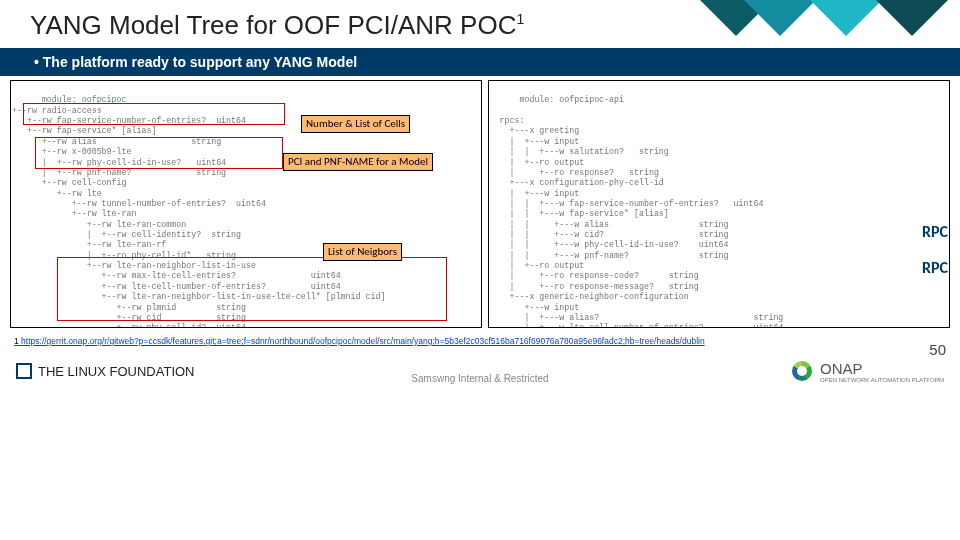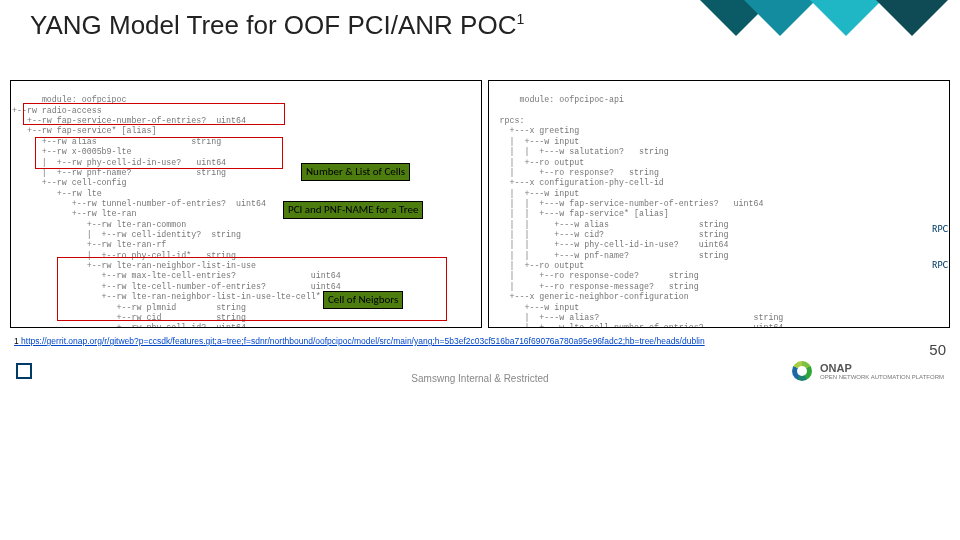--- a/index.html
+++ b/index.html
@@ -11,51 +11,54 @@
   .tri-bg .t3 { position: absolute; top: 0; left: 110px; width: 0; height: 0; border-left: 36px solid transparent; border-right: 36px solid transparent; border-top: 36px solid #1fb6c5; }
   .tri-bg .t4 { position: absolute; top: 0; left: 176px; width: 0; height: 0; border-left: 36px solid transparent; border-right: 36px solid transparent; border-top: 36px solid #0e4b55; }
   .title { position: absolute; top: 10px; left: 30px; font-size: 26px; color: #222; font-weight: 500; }
   .title sup { font-size: 14px; vertical-align: super; }
   .band { position: absolute; top: 48px; left: 0; right: 0; background: #003a66; color: #fff; padding: 6px 34px; font-size: 14px; font-weight: bold; }
   .band .bullet::before { content: "• "; }
   .content { position: absolute; top: 80px; left: 10px; right: 10px; bottom: 60px; display: flex; gap: 6px; }
   .col { border: 1px solid #000; background: #fff; padding: 4px 1px; font-family: "Courier New", monospace; font-size: 8.3px; line-height: 1.25; color: #777; white-space: pre; overflow: hidden; }
   .col-left { flex: 1.02; position: relative; }
   .col-right { flex: 1; position: relative; }
-  .callout { position: absolute; background: #4d7c0f; border: 1px solid #000; font-family: Calibri, Arial, sans-serif; font-size: 11px; color: #000; padding: 1px 4px; margin-top: 48px; }
+  .callout { position: absolute; background: #fdba74; border: 1px solid #000; font-family: Calibri, Arial, sans-serif; font-size: 11px; color: #000; padding: 1px 4px; }
   .redbox { position: absolute; border: 1.5px solid #c00; }
-  .rpc-label { position: absolute; font-family: Calibri, Arial, sans-serif; font-size: 10px; font-weight: normal; color: #003a66; }
+  .rpc-label { position: absolute; font-family: Calibri, Arial, sans-serif; font-size: 16px; font-weight: bold; color: #003a66; }
   .footnote { position: absolute; bottom: 42px; left: 14px; right: 14px; font-size: 8.5px; color: #0046cc; text-decoration: underline; }
   .footnote .num { text-decoration: none; color: #000; }
   .footer { position: absolute; bottom: 0; left: 0; right: 0; height: 34px; display: flex; align-items: center; justify-content: space-between; padding: 0 16px; }
   .footer .lf { display: flex; align-items: center; gap: 6px; font-size: 13px; color: #222; }
   .footer .lf .sq { width: 16px; height: 16px; border: 2.5px solid #003a66; }
   .footer .onap { display: flex; align-items: center; gap: 8px; }
   .footer .onap .ring { width: 20px; height: 20px; border-radius: 50%; background: conic-gradient(#7ec03f 0 60deg, #2fa637 60deg 150deg, #1d8272 150deg 210deg, #1b6aa6 210deg 300deg, #a6cc4a 300deg 360deg); position: relative; }
   .footer .onap .ring::after { content:""; position:absolute; inset:5px; background:#fff; border-radius:50%; }
-  .footer .onap .txt { font-size: 11px; font-weight: bold; color: #555; }
+  .footer .onap .txt { font-size: 15px; font-weight: normal; color: #555; }
   .footer .onap .sub { font-size: 6px; color: #777; line-height: 1; }
   .pagenum { position: absolute; right: 14px; bottom: 30px; font-size: 15px; color: #444; }
   .classif { position: absolute; bottom: 4px; left: 50%; transform: translateX(-50%); font-size: 10px; color: #888; }
 </style>
 </head>
 <body>
 
 <div class="slide">
   <div class="tri-bg">
     <div class="t1"></div>
       <div class="t2"></div>
       <div class="t3"></div>
       <div class="t4"></div>
   </div>
 
   <h1 class="title">
     <span>YANG Model Tree for OOF PCI/ANR POC</span><sup>1</sup>
   </h1>
 
+  <div class="band">
+    <span class="bullet">The platform ready to support any YANG Model</span>
+  </div>
 
   <div class="content">
     <div class="col col-left">
       <span>module: oofpcipoc
 +--rw radio-access
    +--rw fap-service-number-of-entries?  uint64
    +--rw fap-service* [alias]
       +--rw alias                   string
       +--rw x-0005b9-lte
       |  +--rw phy-cell-id-in-use?   uint64
@@ -87,22 +90,22 @@
           +--ro phy-cell-id-in-use?                   uint64
           +--ro pnf-name?                             string
           +--ro lte-cell-number-of-entries?           uint64
           +--ro lte-ran-neighbor-list-in-use-lte-cell-changed* [plmnid cid]</span>
 
       <div class="redbox" style="top:22px; left:12px; width:262px; height:22px;"></div>
       <div class="redbox" style="top:56px; left:24px; width:248px; height:32px;"></div>
       <div class="redbox" style="top:176px; left:46px; width:390px; height:64px;"></div>
 
       <div class="callout" style="top:34px; left:290px;">Number &amp; List of Cells</div>
-      <div class="callout" style="top:72px; left:272px;">PCI and PNF-NAME for a Tree</div>
-      <div class="callout" style="top:162px; left:312px;">Cell of Neigbors</div>
+      <div class="callout" style="top:72px; left:272px;">PCI and PNF-NAME for a Model</div>
+      <div class="callout" style="top:162px; left:312px;">List of Neigbors</div>
       <div class="callout" style="top:284px; left:280px;">Number Notification</div>
     </div>
 
     <div class="col col-right">
       <span>module: oofpcipoc-api
 
   rpcs:
     +---x greeting
     |  +---w input
     |  |  +---w salutation?   string
@@ -143,20 +146,21 @@
   <div class="footnote">
     <span class="num">1</span>
     <span>https://gerrit.onap.org/r/gitweb?p=ccsdk/features.git;a=tree;f=sdnr/northbound/oofpcipoc/model/src/main/yang;h=5b3ef2c03cf516ba716f69076a780a95e96fadc2;hb=tree/heads/dublin</span>
   </div>
 
   <div class="pagenum">50</div>
 
   <div class="footer">
     <div class="lf">
       <div class="sq"></div>
+      <span>THE LINUX FOUNDATION</span>
     </div>
     <div class="onap">
       <div class="ring"></div>
       <div>
         <div class="txt">ONAP</div>
         <div class="sub">OPEN NETWORK AUTOMATION PLATFORM</div>
       </div>
     </div>
   </div>
 

